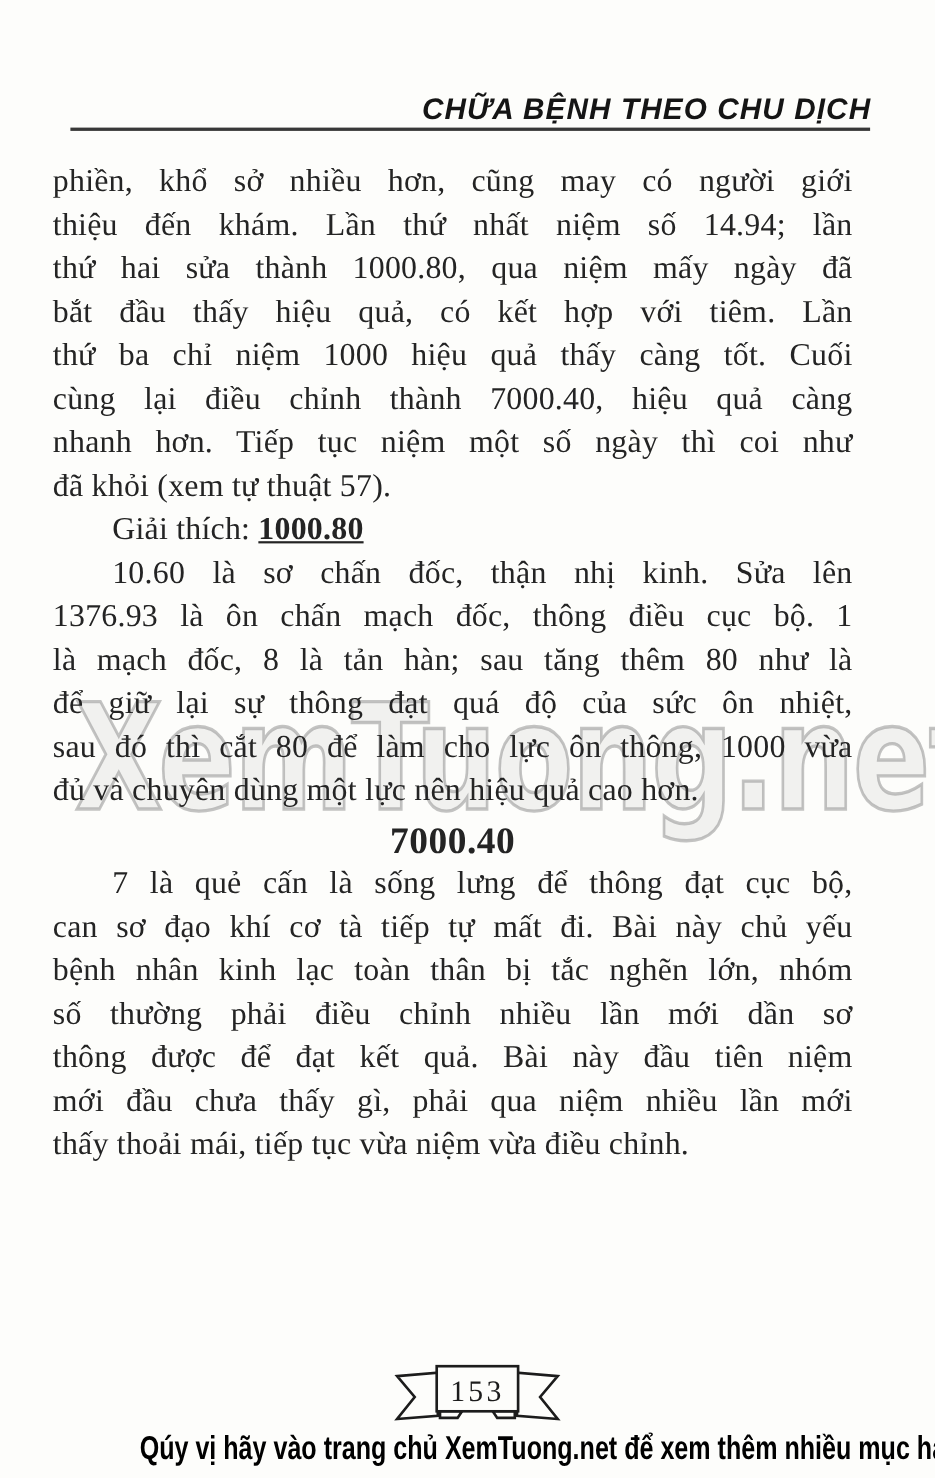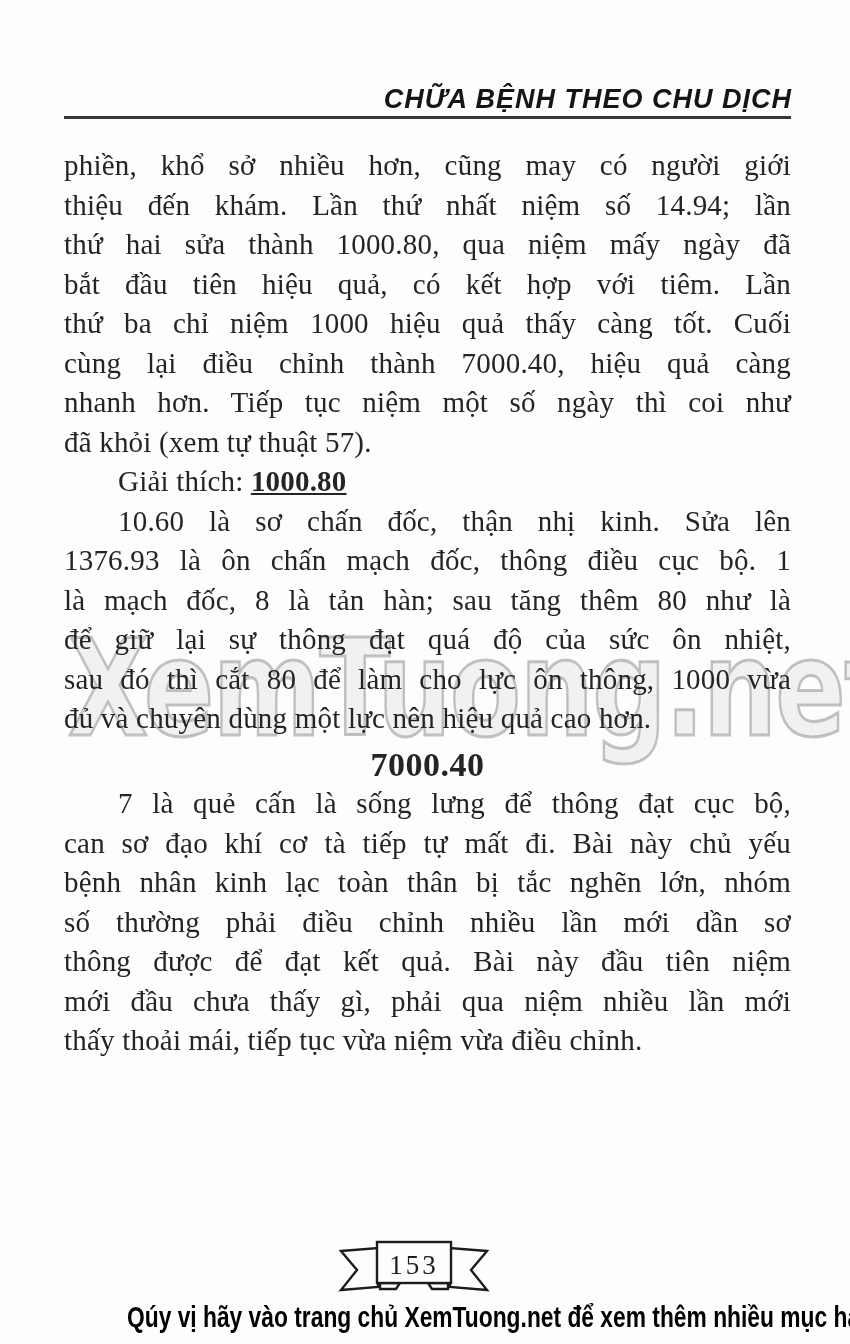--- a/index.html
+++ b/index.html
@@ -30,35 +30,35 @@
     font-weight:bold;font-size:130px;line-height:1.1;
     white-space:nowrap;
     color:rgba(170,170,170,0.14);
     -webkit-text-stroke:3px rgba(125,125,125,0.45);
     transform:scale(0.80,1.03);transform-origin:left top;
     letter-spacing:-2px;
     user-select:none;
   }
   
   .body-text{
-    position:absolute;left:64px;top:146px;width:727px;z-index:1;
+    position:absolute;left:48px;top:146px;width:727px;z-index:1;
     font-size:29px;line-height:39.5px;
     letter-spacing:.2px;
   }
   .line{text-align:justify;text-align-last:justify;}
   .line.last{text-align:right;text-align-last:left;}
   .line.indent{text-indent:54px;}
   .line b{font-weight:bold;text-decoration:underline;}
   .section-heading{
     text-align:center;font-weight:bold;font-size:34px;
     line-height:39.5px;margin-top:6px;
     letter-spacing:.5px;
   }
   
-  .ribbon{position:absolute;left:338px;top:1240px;z-index:1;}
+  .ribbon{position:absolute;left:358px;top:1240px;z-index:1;}
   .ribbon svg{display:block;}
   .ribbon text{
     font-family:"Liberation Serif", serif;
     font-size:27px;letter-spacing:3px;fill:#1c1c1c;
   }
   
   .footer{
     position:absolute;left:0;top:1296px;width:850px;z-index:1;
     text-align:center;
   }
@@ -79,21 +79,21 @@
   <div class="head-rule"></div>
 
   <div class="watermark">XemTuong.net</div>
 
   <div class="body-text">
 
     <div>
         <div class="line">phiền, khổ sở nhiều hơn, cũng may có người giới</div>
         <div class="line">thiệu đến khám. Lần thứ nhất niệm số 14.94; lần</div>
         <div class="line">thứ hai sửa thành 1000.80, qua niệm mấy ngày đã</div>
-        <div class="line">bắt đầu tiên hiệu quả, có kết hợp với tiêm. Lần</div>
+        <div class="line">bắt đầu thấy hiệu quả, có kết hợp với tiêm. Lần</div>
         <div class="line">thứ ba chỉ niệm 1000 hiệu quả thấy càng tốt. Cuối</div>
         <div class="line">cùng lại điều chỉnh thành 7000.40, hiệu quả càng</div>
         <div class="line">nhanh hơn. Tiếp tục niệm một số ngày thì coi như</div>
         <div class="line last">đã khỏi (xem tự thuật 57).</div>
       </div>
 
     <div class="line last indent">
       <span>Giải thích: </span><b>1000.80</b>
     </div>
 

